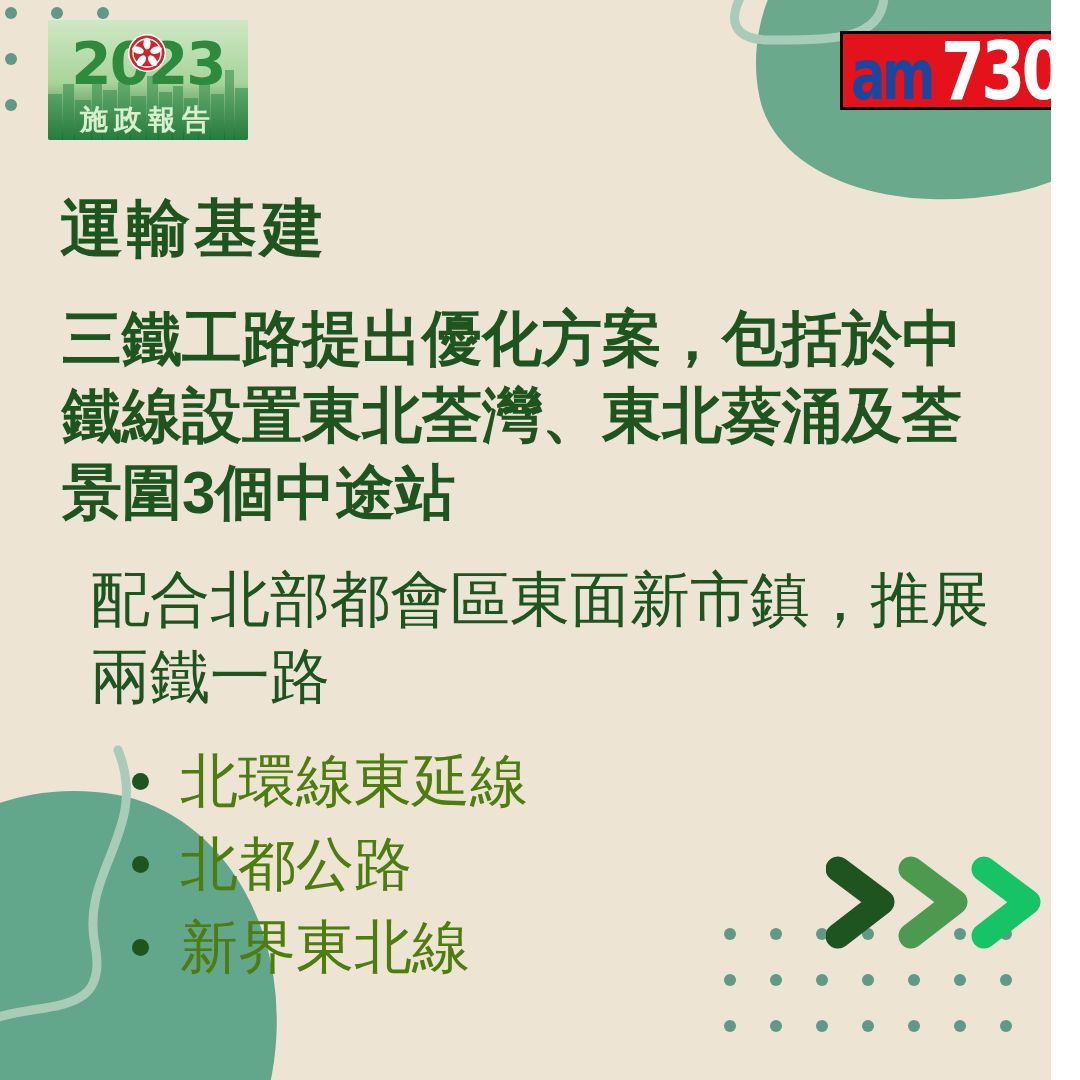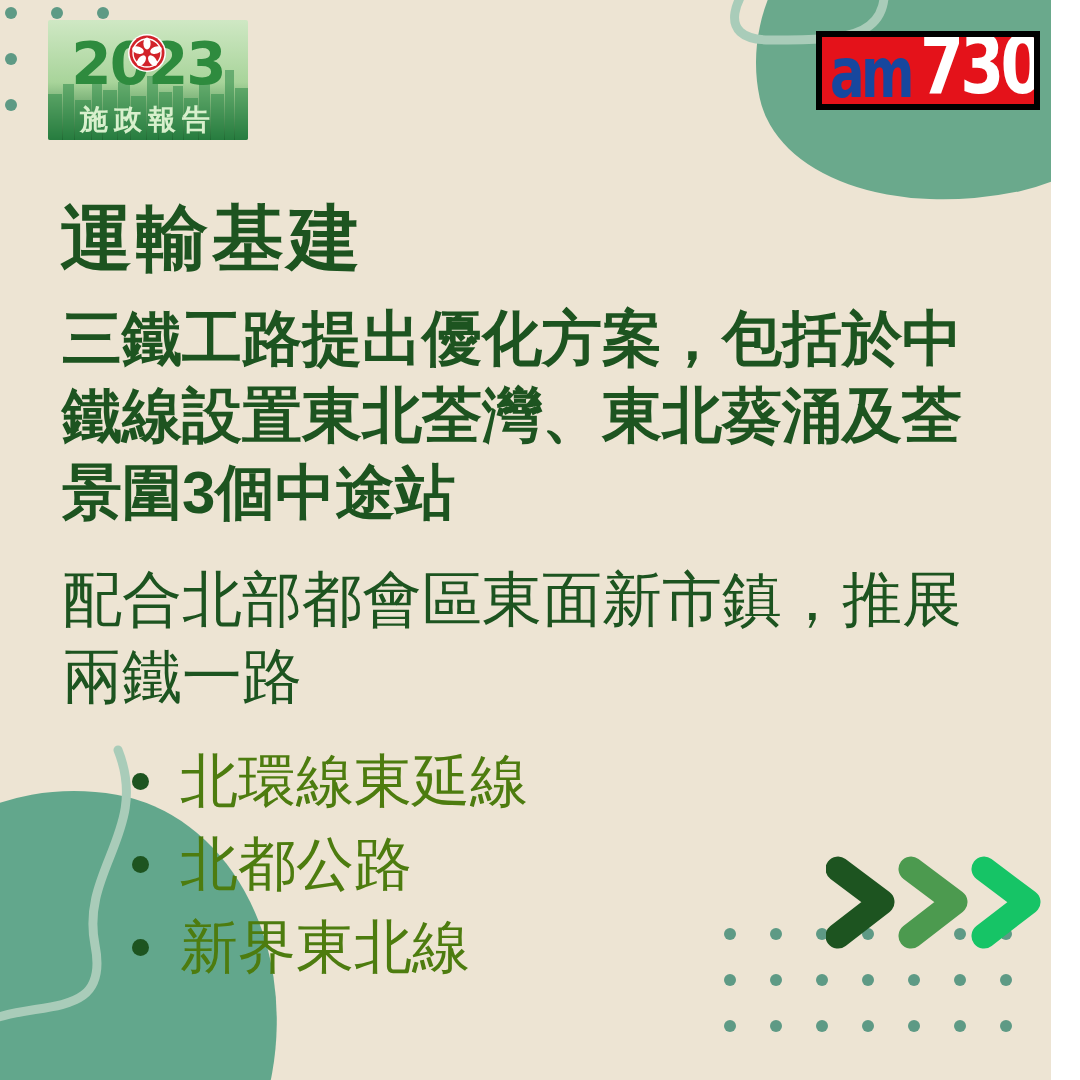--- a/index.html
+++ b/index.html
@@ -54,29 +54,29 @@
     top: 20px;
     width: 200px;
     height: 120px;
     overflow: hidden;
     border-radius: 2px;
   }
 
   
   .am730 {
     position: absolute;
-    left: 816px;
+    left: 840px;
     top: 31px;
     width: 224px;
     height: 79px;
     background: #e4121a;
-    border: 6px solid #000000;
+    border: 3px solid #000000;
     box-sizing: border-box;
     display: flex;
-    align-items: flex-end;
+    align-items: flex-start;
     overflow: hidden;
   }
   .am730 .am-txt, .am730 .sevenThirty {
     font-family: "DejaVu Sans", sans-serif;
     font-weight: 900;
     font-size: 62px;
     line-height: 1;
     letter-spacing: -4px;
     font-stretch: condensed;
   }
@@ -94,21 +94,21 @@
     transform: scaleX(0.95) scaleY(1.08);
     transform-origin: left center;
     padding-bottom: 2px;
   }
 
   
   .headline {
     position: absolute;
     left: 60px;
     top: 152px;
-    font-size: 72px;
+    font-size: 63px;
     font-weight: 900;
     color: #1d5420;
     letter-spacing: 4px;
     line-height: 1.08;
     white-space: nowrap;
   }
 
   
   .body-block {
     position: absolute;
@@ -118,21 +118,21 @@
     color: #1d5420;
   }
   .para {
     font-size: 60px;
     line-height: 77px;
     font-weight: 500;
     letter-spacing: 0px;
     margin: 0;
   }
   .para.p1 { width: 915px; font-weight: bold; }
-  .para.p2 { margin-top: 30px; }
+  .para.p2 { margin-top: 30px; margin-left: 28px; }
 
   .bullets {
     list-style: none;
     margin: 24px 0 0 0;
     padding: 0 0 0 70px;
   }
   .bullets li {
     position: relative;
     font-size: 58px;
     line-height: 83px;

